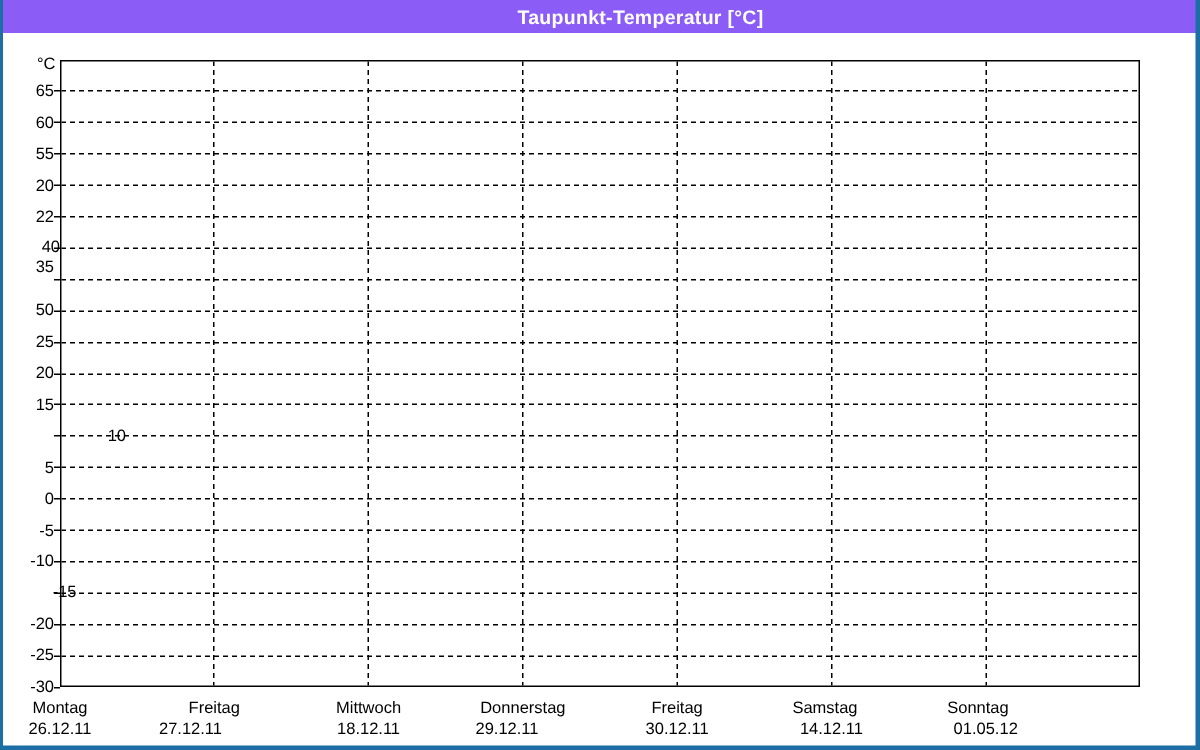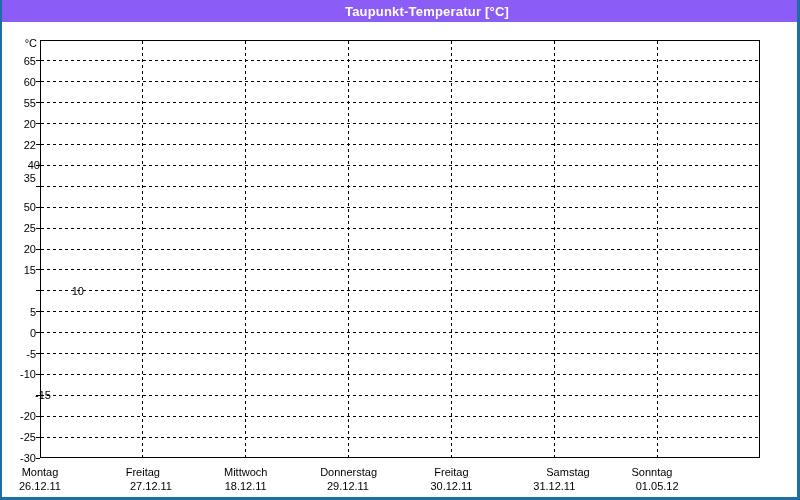--- a/index.html
+++ b/index.html
@@ -131,33 +131,33 @@
       <div class="hgrid" style="left: 41px; top: 415.7px; width: 718px;"></div>
       <div class="axis-text y-tick-label" style="left: 0px; top: 430.1px; width: 36px;">-25</div>
       <div class="tick-h" style="left: 36px; top: 436.6px;"></div>
       <div class="hgrid" style="left: 41px; top: 436.6px; width: 718px;"></div>
       <div class="axis-text y-tick-label" style="left: 0px; top: 451px; width: 36px;">-30</div>
       <div class="tick-h" style="left: 36px; top: 457.5px;"></div>
       <div class="axis-text day-name" style="left: -11px; top: 465px; width: 102px;">Montag</div>
       <div class="axis-text day-date" style="left: -11px; top: 479px; width: 102px;">26.12.11</div>
       <div class="vgrid" style="left: 142.357px; top: 41px; height: 416px;"></div>
       <div class="axis-text day-name" style="left: 91.8571px; top: 465px; width: 102px;">Freitag</div>
-      <div class="axis-text day-date" style="left: 100px; top: 479px; width: 102px;">27.12.11</div>
+      <div class="axis-text day-date" style="left: 76px; top: 479px; width: 102px;">27.12.11</div>
       <div class="vgrid" style="left: 245.214px; top: 41px; height: 416px;"></div>
       <div class="axis-text day-name" style="left: 194.714px; top: 465px; width: 102px;">Mittwoch</div>
       <div class="axis-text day-date" style="left: 194.714px; top: 479px; width: 102px;">18.12.11</div>
       <div class="vgrid" style="left: 348.071px; top: 41px; height: 416px;"></div>
       <div class="axis-text day-name" style="left: 297.571px; top: 465px; width: 102px;">Donnerstag</div>
-      <div class="axis-text day-date" style="left: 297px; top: 479px; width: 102px;">29.12.11</div>
+      <div class="axis-text day-date" style="left: 287px; top: 479px; width: 102px;">29.12.11</div>
       <div class="vgrid" style="left: 450.929px; top: 41px; height: 416px;"></div>
       <div class="axis-text day-name" style="left: 400.429px; top: 465px; width: 102px;">Freitag</div>
       <div class="axis-text day-date" style="left: 400.429px; top: 479px; width: 102px;">30.12.11</div>
       <div class="vgrid" style="left: 553.786px; top: 41px; height: 416px;"></div>
-      <div class="axis-text day-name" style="left: 517px; top: 465px; width: 102px;">Samstag</div>
-      <div class="axis-text day-date" style="left: 503.286px; top: 479px; width: 102px;">31.12.11</div>
+      <div class="axis-text day-name" style="left: 499px; top: 465px; width: 102px;">Samstag</div>
+      <div class="axis-text day-date" style="left: 503.286px; top: 479px; width: 102px;">14.12.11</div>
       <div class="vgrid" style="left: 656.643px; top: 41px; height: 416px;"></div>
       <div class="axis-text day-name" style="left: 601px; top: 465px; width: 102px;">Sonntag</div>
       <div class="axis-text day-date" style="left: 606.143px; top: 479px; width: 102px;">01.05.12</div>
     </div>
 
   <div class="frame frame-left" style="background: rgb(28, 110, 164);"></div>
   <div class="frame frame-right" style="background: rgb(28, 110, 164);"></div>
   <div class="frame frame-bottom" style="background: rgb(28, 110, 164);"></div>
 </div>
 

